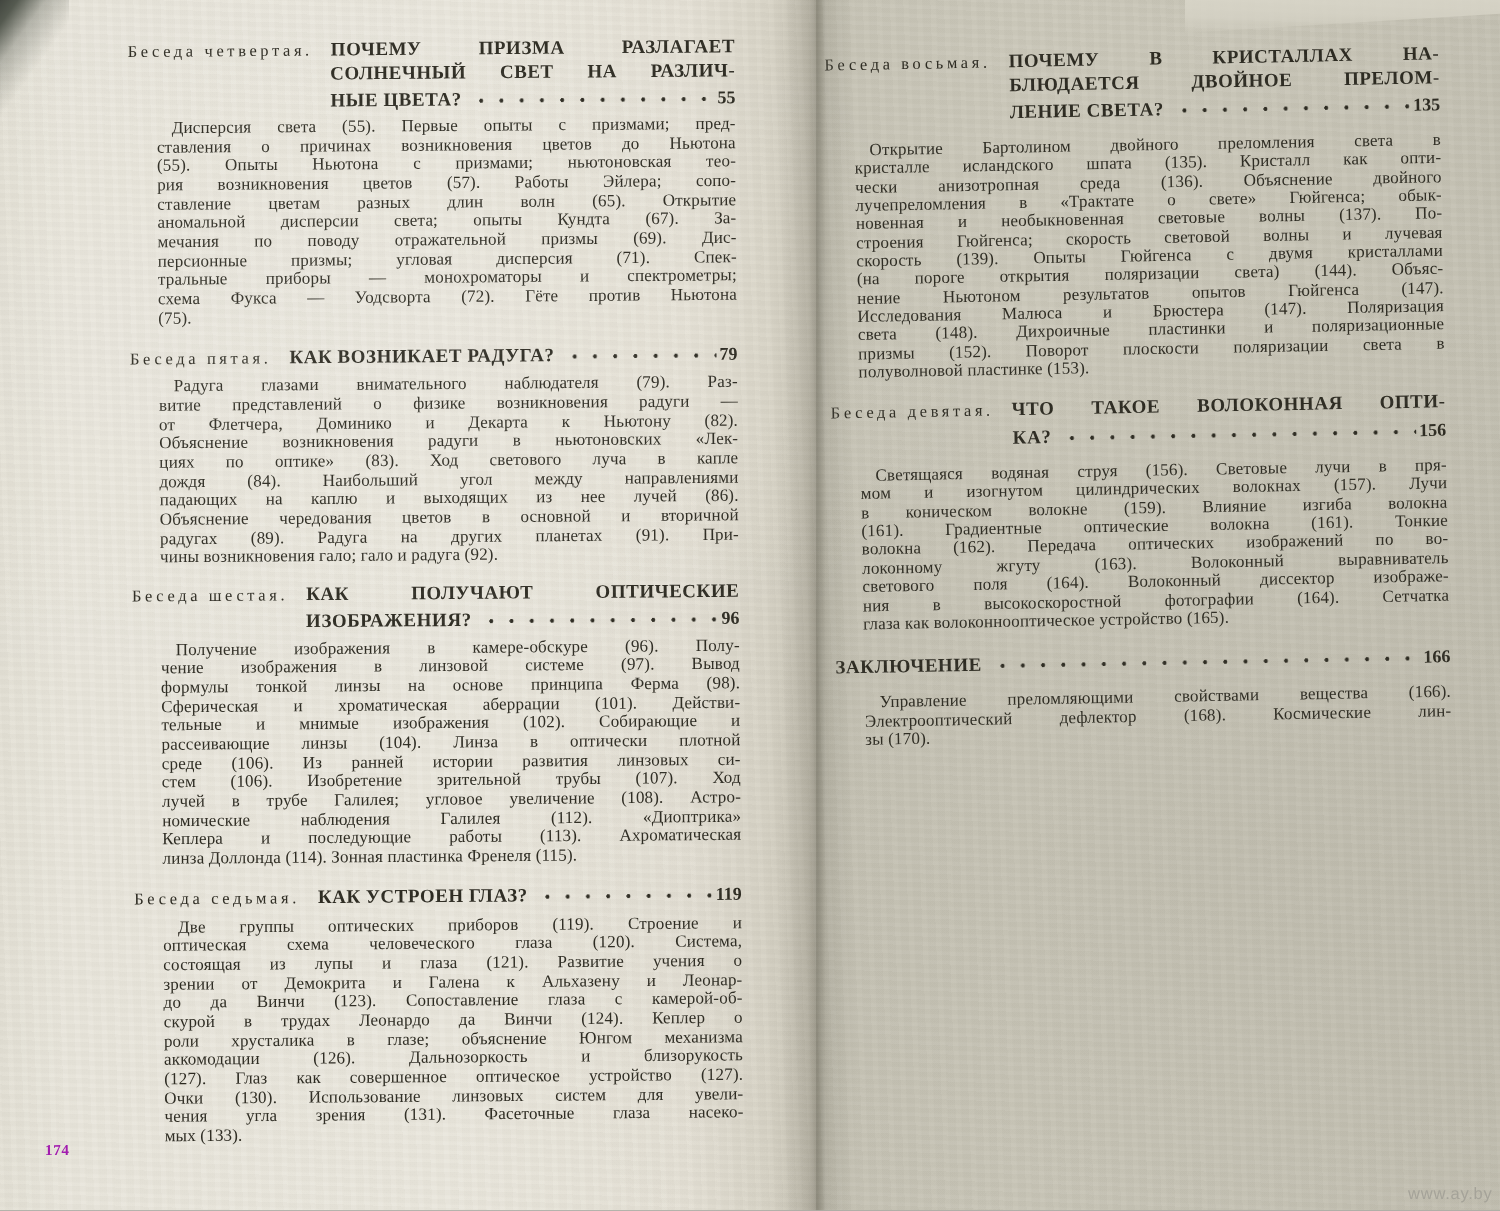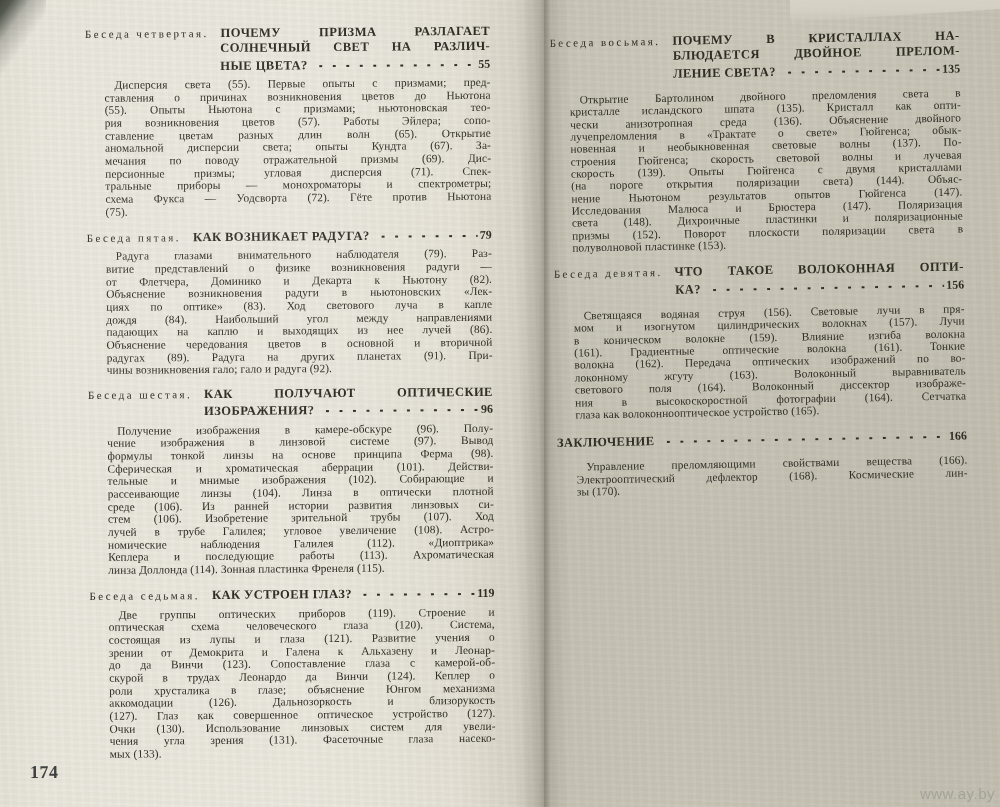--- a/index.html
+++ b/index.html
@@ -74,27 +74,27 @@
     background-position:left 4px bottom 1px;
   }
   .toc-body{margin-left:19px;font-size:11.4px;line-height:12.65px;}
   .page.right .toc-body{line-height:12.35px;}
   .b-line{text-align:justify;text-align-last:justify;letter-spacing:.1px;}
   .b-line.first{text-indent:10px;}
   .b-line.last{text-align-last:left;}
   
   .folio{
     position:absolute;left:30px;top:762px;z-index:5;
-    font-size:18px;font-weight:700;letter-spacing:.5px;color:#404040;
+    font-size:10px;font-weight:700;letter-spacing:.5px;color:#a21caf;
     transform:rotate(-0.4deg);
   }
   .watermark{
     position:absolute;right:5px;bottom:5px;z-index:5;
     font-family:"Liberation Sans","DejaVu Sans",sans-serif;
-    font-size:15px;letter-spacing:.5px;color:var(--wm,#a9a79c);
+    font-size:11px;letter-spacing:.5px;color:var(--wm,#a9a79c);
   }
 </style>
 </head>
 <body>
 
 <div class="spread">
   <div class="page left">
     <div class="content">
         <section class="toc-section">
           <div class="toc-heading">

